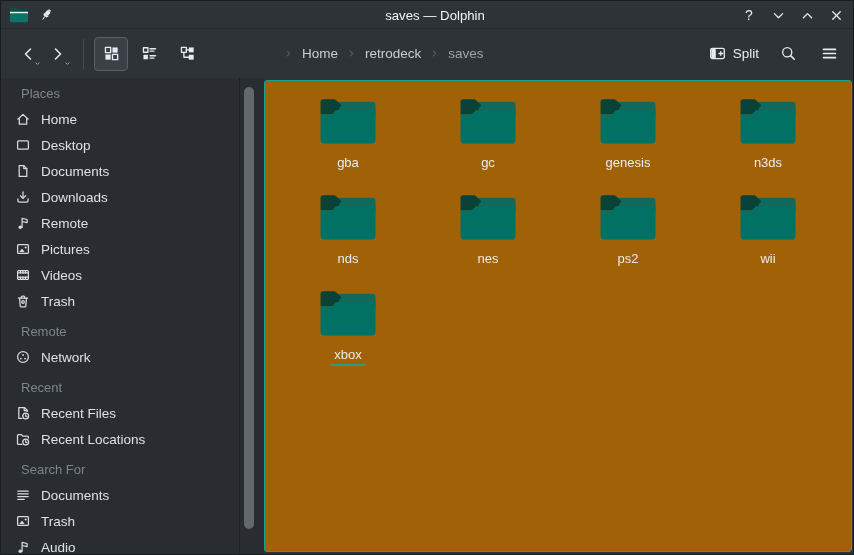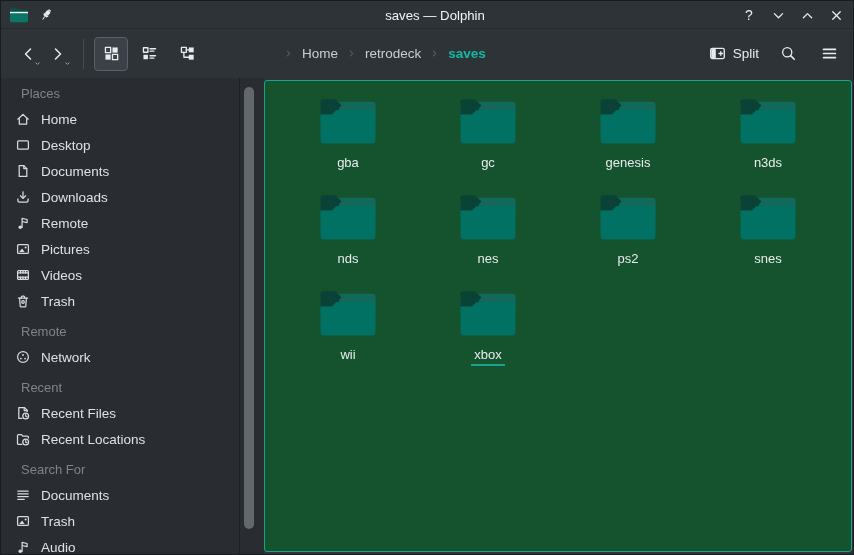--- a/index.html
+++ b/index.html
@@ -16,38 +16,38 @@
   .help-glyph{font-size:14px;color:#e9ecee;}
   
   .toolbar{height:49px;flex:0 0 49px;display:flex;align-items:center;padding:0 12px;color:#e9ecee;}
   .nav-btn{position:relative;width:30px;height:32px;display:flex;align-items:center;justify-content:center;}
   .nav-caret{position:absolute;right:2px;bottom:3px;opacity:.85;}
   .tool-sep{width:1px;height:30px;background:#454c53;margin:0 10px;}
   .view-btn{width:32px;height:32px;display:flex;align-items:center;justify-content:center;border-radius:4px;margin-right:4px;border:1px solid transparent;}
   .view-btn.selected{background:#3c4147;border-color:#5a6067;}
   .crumbs{display:flex;align-items:center;margin-left:76px;gap:9px;}
   .bc-item{font-size:13.5px;color:#c9ced2;}
-  .bc-current{color:#14b8a6;font-weight:bold;}
+  .bc-current{color:#a3a3a3;font-weight:normal;}
   .bc-sep{display:flex;align-items:center;color:#7c8287;}
   .toolbar-right{margin-left:auto;display:flex;align-items:center;gap:17px;text-align:right;}
   .split-btn{display:flex;align-items:center;gap:7px;font-size:13.5px;color:#e8ebec;}
   .icon-btn{display:flex;align-items:center;justify-content:center;width:24px;height:24px;}
   
   .content{flex:1;display:flex;min-height:0;}
   .sidebar{width:238px;flex:0 0 238px;background:#292d32;padding-top:2px;overflow:hidden;}
   .side-header{height:26px;display:flex;align-items:center;padding-left:20px;
     color:#7d848a;font-size:13px;margin-top:4px;}
   .side-header:first-child{margin-top:0;}
   .side-item{height:26px;display:flex;align-items:center;padding-left:14px;gap:10px;color:#dde1e4;}
   .side-ic{width:16px;height:16px;display:flex;align-items:center;justify-content:center;color:#d7dbde;}
   .side-label{font-size:13.5px;white-space:nowrap;}
   .gutter{width:24px;flex:0 0 24px;background:#292d32;border-left:1px solid #1d2125;position:relative;}
   .scroll-thumb{position:absolute;left:4px;top:9px;width:10px;height:442px;border-radius:5px;background:#63686c;}
   .view{flex:1;margin:2px 1px 2px 0;border:1.5px solid #1aa28e;border-radius:3px;
-    background:#14532d;overflow:hidden;}
+    background:#a16207;overflow:hidden;}
   .grid{display:flex;flex-wrap:wrap;padding:16px 0 0 13px;width:566px;}
   .cell{width:140px;height:96px;display:flex;flex-direction:column;align-items:center;}
   .folder-ic{width:60px;height:50px;display:block;}
   .cell-label{margin-top:8px;font-size:13px;color:#e9ecee;padding:0 3px 2px 3px;border-bottom:2px solid transparent;line-height:15px;}
   .cell.current .cell-label{border-bottom-color:#1aa28e;}
   
   .ic{stroke:currentColor;fill:none;stroke-width:1.25;stroke-linecap:round;stroke-linejoin:round;display:block;}
 </style>
 </head>
 <body>
@@ -411,28 +411,20 @@
                 <path d="M2.5 17.5H14l4.3-4.5h39.2V43a3.5 3.5 0 0 1-3.5 3.5H6A3.5 3.5 0 0 1 2.5 43z" fill="#017164"></path>
               </svg></span>
             <span class="cell-label">ps2</span>
           </div>
           <div class="cell">
             <span class="folder-ic"><svg width="60" height="50" viewBox="0 0 60 50">
                 <path d="M19 17.5V7.7a3 3 0 0 1 3-3h32.5a3 3 0 0 1 3 3v9.8z" fill="#13685c"></path>
                 <path d="M2.5 17.5V5.2a3 3 0 0 1 3-3h10.3c.9 0 1.74.36 2.36 1L23.6 8.5 21 11v6.5z" fill="#0a4237"></path>
                 <path d="M2.5 17.5H14l4.3-4.5h39.2V43a3.5 3.5 0 0 1-3.5 3.5H6A3.5 3.5 0 0 1 2.5 43z" fill="#017164"></path>
               </svg></span>
-            <span class="cell-label">snes</span>
-          </div>
-          <div class="cell">
-            <span class="folder-ic"><svg width="60" height="50" viewBox="0 0 60 50">
-                <path d="M19 17.5V7.7a3 3 0 0 1 3-3h32.5a3 3 0 0 1 3 3v9.8z" fill="#13685c"></path>
-                <path d="M2.5 17.5V5.2a3 3 0 0 1 3-3h10.3c.9 0 1.74.36 2.36 1L23.6 8.5 21 11v6.5z" fill="#0a4237"></path>
-                <path d="M2.5 17.5H14l4.3-4.5h39.2V43a3.5 3.5 0 0 1-3.5 3.5H6A3.5 3.5 0 0 1 2.5 43z" fill="#017164"></path>
-              </svg></span>
             <span class="cell-label">wii</span>
           </div>
           <div class="cell current">
             <span class="folder-ic"><svg width="60" height="50" viewBox="0 0 60 50">
                 <path d="M19 17.5V7.7a3 3 0 0 1 3-3h32.5a3 3 0 0 1 3 3v9.8z" fill="#13685c"></path>
                 <path d="M2.5 17.5V5.2a3 3 0 0 1 3-3h10.3c.9 0 1.74.36 2.36 1L23.6 8.5 21 11v6.5z" fill="#0a4237"></path>
                 <path d="M2.5 17.5H14l4.3-4.5h39.2V43a3.5 3.5 0 0 1-3.5 3.5H6A3.5 3.5 0 0 1 2.5 43z" fill="#017164"></path>
               </svg></span>
             <span class="cell-label">xbox</span>
           </div>

